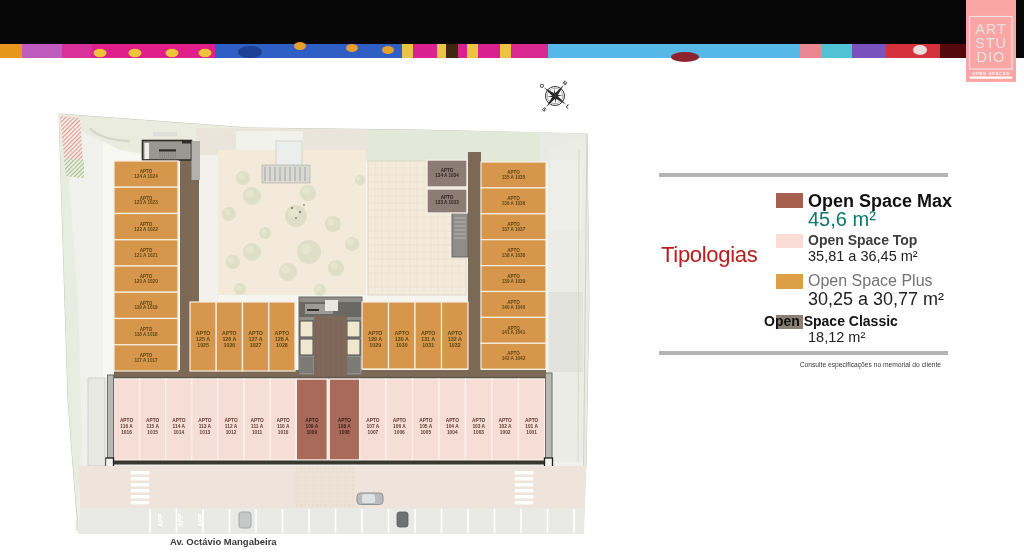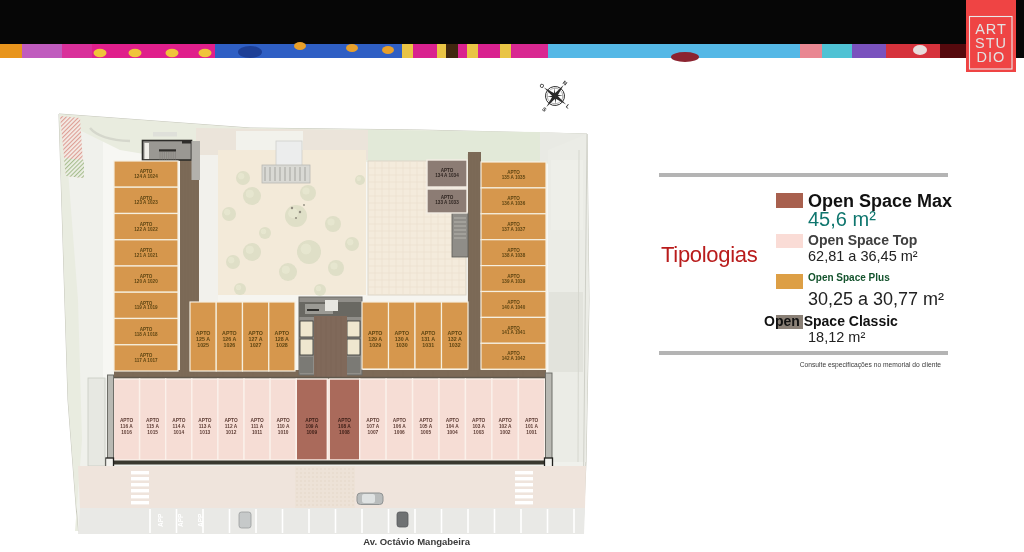--- a/index.html
+++ b/index.html
@@ -30,21 +30,21 @@
 <rect x="402" y="44" width="11" height="14" fill="#e9c445"></rect>
 <rect x="437" y="44" width="11" height="14" fill="#e9c445"></rect>
 <rect x="467" y="44" width="11" height="14" fill="#e9c445"></rect>
 <rect x="500" y="44" width="11" height="14" fill="#e9c445"></rect>
 <rect x="446" y="44" width="12" height="14" fill="#40270f"></rect>
 <ellipse cx="685" cy="57" rx="14" ry="5" fill="#8c2430"></ellipse>
 <ellipse cx="920" cy="50" rx="7" ry="5" fill="#e8dcdc"></ellipse>
 <rect x="966" y="44" width="58" height="14" fill="#060606"></rect>
 </svg>
 
-<div class="abs" style="left:966px;top:0;width:50px;height:72px;background:#ef4444">
+<div class="abs" style="left:966px;top:0;width:50px;height:82px;background:#fca5a5">
 <svg width="50" height="82" viewBox="0 0 50 82">
 <rect x="3.5" y="16.5" width="42.5" height="52.5" fill="none" stroke="#e9e9e9" stroke-width="1.1"></rect>
 <text x="25" y="34" font-size="14.5" fill="#e2e2e2" text-anchor="middle" letter-spacing="1" font-family="Liberation Sans, sans-serif">ART</text>
 <text x="25" y="48" font-size="14.5" fill="#e2e2e2" text-anchor="middle" letter-spacing="1" font-family="Liberation Sans, sans-serif">STU</text>
 <text x="25" y="62" font-size="14.5" fill="#e2e2e2" text-anchor="middle" letter-spacing="1" font-family="Liberation Sans, sans-serif">DIO</text>
 <text x="25" y="75" font-size="4.2" font-weight="bold" fill="#ffffff" text-anchor="middle" letter-spacing="0.7" font-family="Liberation Sans, sans-serif">OPEN SPACES</text>
 <rect x="3.5" y="76.5" width="42.5" height="2.2" fill="#ffffff"></rect>
 </svg></div>
 <svg class="abs" style="left:40px;top:78px" width="560" height="474" viewBox="40 78 560 474">
 
@@ -605,26 +605,26 @@
 <div class="abs" style="left:659px;top:173px;width:289px;height:3.5px;background:#b4b4b4"></div>
 
 <div class="abs" style="left:661px;top:242px;font-size:22px;font-weight:normal;color:#b91c1c;letter-spacing:-0.3px">Tipologias</div>
 
 <div class="abs" style="left:776px;top:193px;width:27px;height:14.5px;background:#a8604e"></div>
 <div class="abs" style="left:808px;top:191px;font-size:18px;font-weight:bold;color:#111">Open Space Max</div>
 <div class="abs" style="left:808px;top:207.5px;font-size:20px;color:#0f766e">45,6 m²</div>
 
 <div class="abs" style="left:776px;top:233.5px;width:27px;height:14.5px;background:#fadcd6"></div>
 <div class="abs" style="left:808px;top:231.5px;font-size:14px;font-weight:bold;color:#404040">Open Space Top</div>
-<div class="abs" style="left:808px;top:248.0px;font-size:14.5px;color:#222">62,81 a 36,45 m²</div>
+<div class="abs" style="left:808px;top:248.0px;font-size:14.5px;color:#222">35,81 a 36,45 m²</div>
 
 <div class="abs" style="left:776px;top:274px;width:27px;height:14.5px;background:#dd9f45"></div>
-<div class="abs" style="left:808px;top:272px;font-size:10px;font-weight:bold;color:#14532d">Open Space Plus</div>
+<div class="abs" style="left:808px;top:272px;font-size:16px;font-weight:normal;color:#737373">Open Space Plus</div>
 <div class="abs" style="left:808px;top:288.5px;font-size:18px;color:#222">30,25 a 30,77 m²</div>
 
 <div class="abs" style="left:776px;top:314.5px;width:27px;height:14.5px;background:#8a8076"></div>
 <div class="abs" style="left:764px;top:312.5px;font-size:14px;font-weight:bold;color:#111">Open Space Classic</div>
 <div class="abs" style="left:808px;top:329.0px;font-size:14.5px;color:#222">18,12 m²</div>
 
 <div class="abs" style="left:659px;top:351px;width:289px;height:3.5px;background:#b4b4b4"></div>
 
 <div class="abs" style="left:659px;top:361px;width:282px;font-size:6.7px;color:#3a3a3a;text-align:right">Consulte especificações no memorial do cliente</div>
 
-<div class="abs" style="left:170px;top:536px;width:300px;text-align:right;font-size:9.5px;font-weight:bold;color:#3a3a3a">Av. Octávio Mangabeira</div>
+<div class="abs" style="left:170px;top:536px;width:300px;text-align:left;font-size:9.5px;font-weight:bold;color:#3a3a3a">Av. Octávio Mangabeira</div>
 </body></html>

